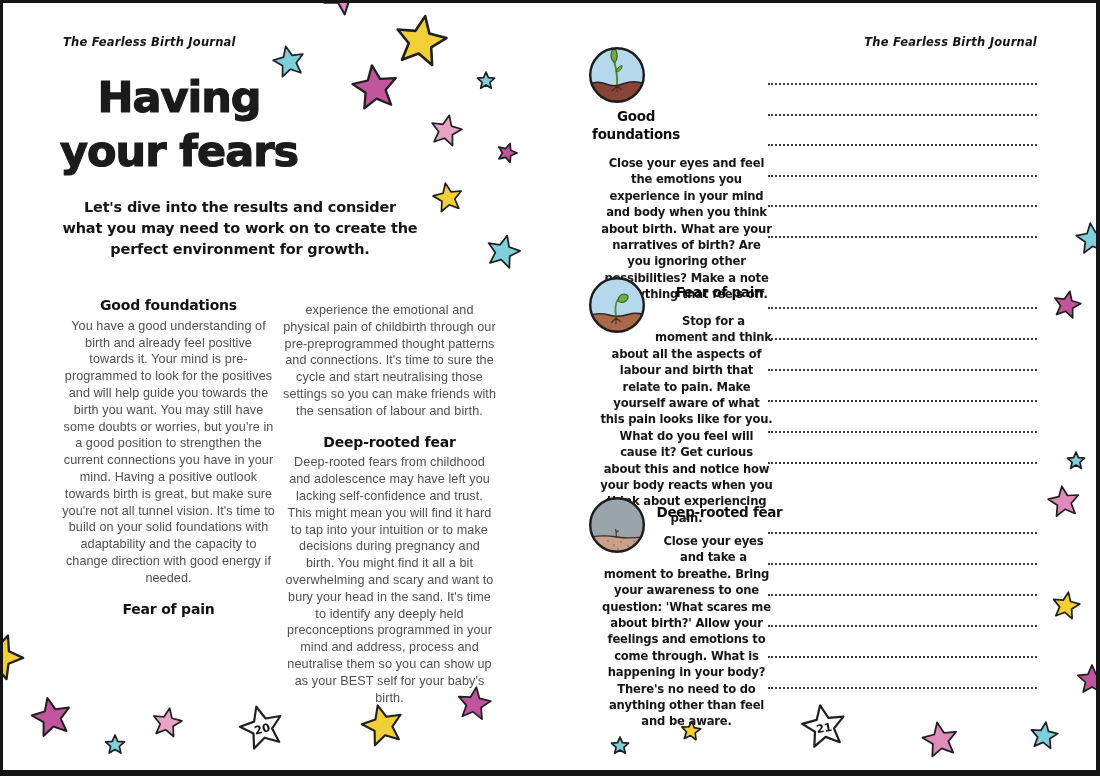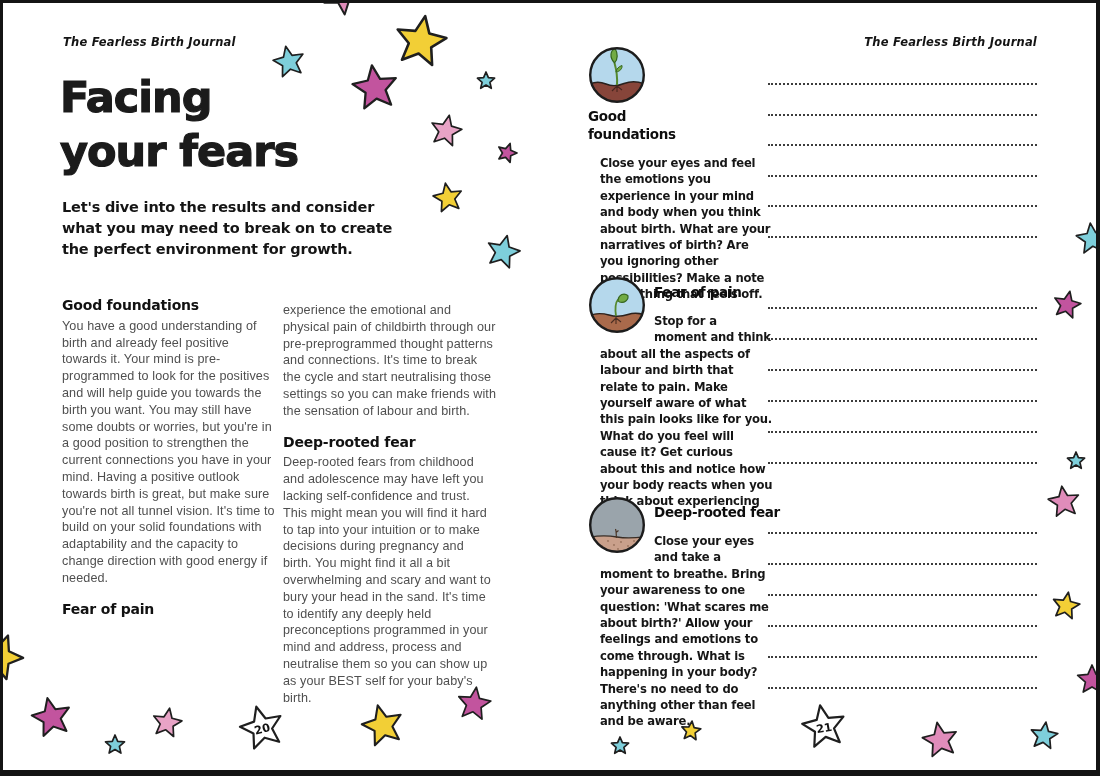--- a/index.html
+++ b/index.html
@@ -1,20 +1,20 @@
 <!DOCTYPE html>
 <html><head>
 <meta charset="utf-8">
 <style>
   html,body{margin:0;padding:0;}
   body{
     width:1100px;height:776px;position:relative;background:#ffffff;
     font-family:"Liberation Sans",sans-serif;overflow:hidden;
   }
-  #stage{position:absolute;inset:0;overflow:hidden;}
+  #stage{position:absolute;inset:0;overflow:hidden;text-align:center;}
   #frame{position:absolute;inset:0;border:solid #141414;border-width:3px 4px 6px 3px;pointer-events:none;z-index:50;}
 
   .page-header{position:absolute;top:35px;font-family:"DejaVu Sans",sans-serif;
     font-style:italic;font-weight:700;font-size:11.5px;color:#141414;letter-spacing:.2px;}
   .hdr-left{left:63px;}
   .hdr-right{right:63px;}
 
   .title{position:absolute;left:60px;top:70px;font-family:"DejaVu Sans",sans-serif;
     font-weight:700;font-size:43px;line-height:54px;color:#1b1b1b;letter-spacing:-1px;
     -webkit-text-stroke:1.2px #1b1b1b;}
@@ -46,34 +46,34 @@
   .page-star-label{font-family:"DejaVu Sans",sans-serif;font-weight:700;}
 </style>
 </head>
 <body>
 
 <div id="stage">
 
   <div class="page-header hdr-left">The Fearless Birth Journal</div>
 
   <div class="title">
-    <div>Facing</div>
+    <div>Having</div>
     <div>your fears</div>
   </div>
 
-  <div class="intro">Let's dive into the results and consider what you may need to break on to create the perfect environment for growth.</div>
+  <div class="intro">Let's dive into the results and consider what you may need to work on to create the perfect environment for growth.</div>
 
   <div class="col col-1">
     <h3>Good foundations</h3>
     <p>You have a good understanding of birth and already feel positive towards it. Your mind is pre-programmed to look for the positives and will help guide you towards the birth you want. You may still have some doubts or worries, but you're in a good position to strengthen the current connections you have in your mind. Having a positive outlook towards birth is great, but make sure you're not all tunnel vision. It's time to build on your solid foundations with adaptability and the capacity to change direction with good energy if needed.</p>
     <h3>Fear of pain</h3>
   </div>
 
   <div class="col col-2">
-    <p class="cont">experience the emotional and physical pain of childbirth through our pre-preprogrammed thought patterns and connections. It's time to break the cycle and start neutralising those settings so you can make friends with the sensation of labour and birth.</p>
+    <p class="cont">experience the emotional and physical pain of childbirth through our pre-preprogrammed thought patterns and connections. It's time to sure the cycle and start neutralising those settings so you can make friends with the sensation of labour and birth.</p>
     <h3>Deep-rooted fear</h3>
     <p>Deep-rooted fears from childhood and adolescence may have left you lacking self-confidence and trust. This might mean you will find it hard to tap into your intuition or to make decisions during pregnancy and birth. You might find it all a bit overwhelming and scary and want to bury your head in the sand. It's time to identify any deeply held preconceptions programmed in your mind and address, process and neutralise them so you can show up as your BEST self for your baby's birth.</p>
   </div>
 
   <div class="page-header hdr-right">The Fearless Birth Journal</div>
 
   <section class="rp-section rp-sec-0">
     <span class="icon-wrap">
       <svg width="58" height="58" viewBox="0 0 58 58">
         <defs>

